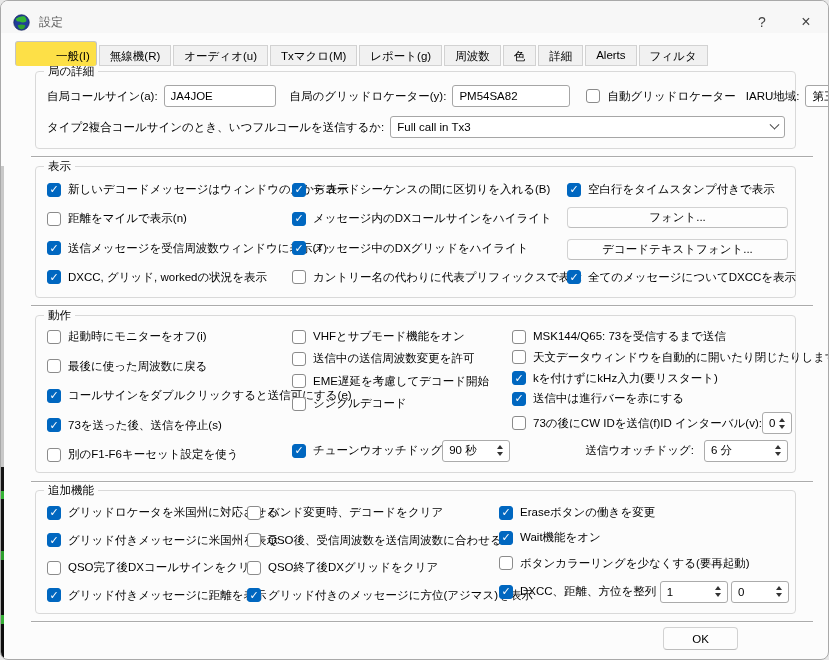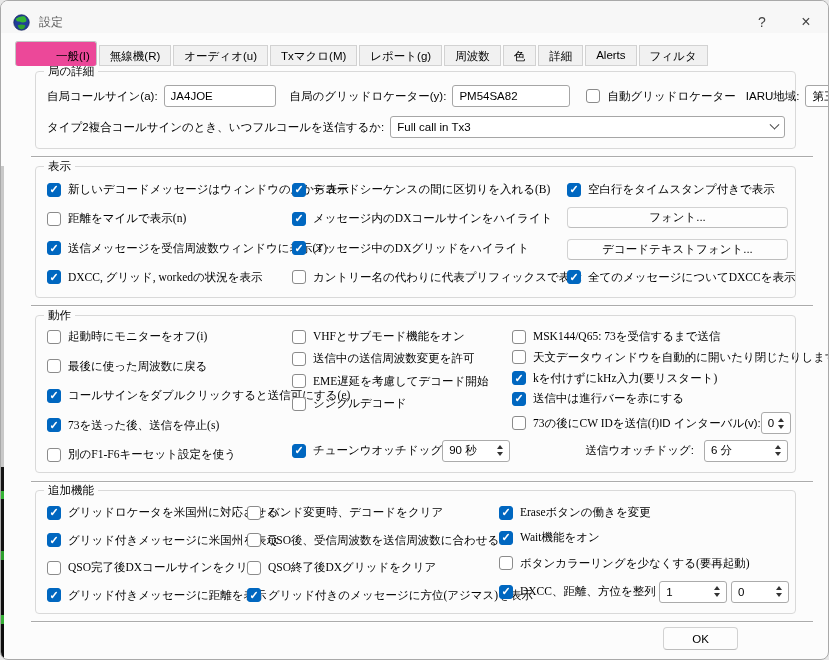--- a/index.html
+++ b/index.html
@@ -23,30 +23,30 @@
   .app-icon{ width:17px; height:17px; margin-right:9px; flex:0 0 auto; }
   .title-text{ color:#5f5f5f; font-size:12px; }
   .title-controls{ margin-left:auto; display:flex; height:100%; }
   .tbtn{ width:44px; height:100%; display:flex; align-items:center; justify-content:center;
     color:#444; font-size:14px; cursor:default; }
   
   .tabbar{ position:absolute; top:40px; left:14px; right:14px; height:25px;
     display:flex; align-items:flex-end; }
   .tab{ padding:3px 10px 4px 10px; background:#f1f1f1; border:1px solid #d2d2d2;
     margin-right:2px; white-space:nowrap; height:21px; }
-  .tab.sel{ background:#ec4899; border:1px solid #c4c4c4; border-bottom:none;
+  .tab.sel{ background:#fde047; border:1px solid #c4c4c4; border-bottom:none;
     height:25px; padding-top:5px; position:relative; z-index:2;padding-left:40px; }
   
   .grp{ position:absolute; border:1px solid #d9d9d9; border-radius:4px;padding-left:40px; }
   .grp-title{ position:absolute; top:-8px; left:8px; background:#fcfcfc; padding:0 4px;
     white-space:nowrap; }
   .col{ position:absolute; display:flex; flex-direction:column; justify-content:space-between; }
   .row{ display:flex; align-items:center; white-space:nowrap; }
   
-  .cbrow{ display:flex; align-items:center; gap:7px; white-space:nowrap; cursor:default;font-family:Liberation Serif, serif; }
+  .cbrow{ display:flex; align-items:center; gap:7px; white-space:nowrap; cursor:default; }
   .cb{ width:14px; height:14px; flex:0 0 auto; border:1px solid #8b8b8b; border-radius:3px;
     background:#fff; display:flex; align-items:center; justify-content:center; }
   .cb.on{ background:var(--accent); border-color:var(--accent); }
   .cb.on::after{ content:"✓"; color:#fff; font-size:11px; line-height:1; font-weight:bold; }
   
   .tinput{ height:22px; border:1px solid #a6a6a6; border-radius:3px; background:#fff;
     padding:0 6px; font:inherit; color:#000; }
   .sel{ height:22px; border:1px solid #a6a6a6; border-radius:3px; background:#fff;
     display:flex; align-items:center; padding:0 6px; }
   .sel .chev{ margin-left:auto; width:7px; height:7px; border-right:1.4px solid #444;

